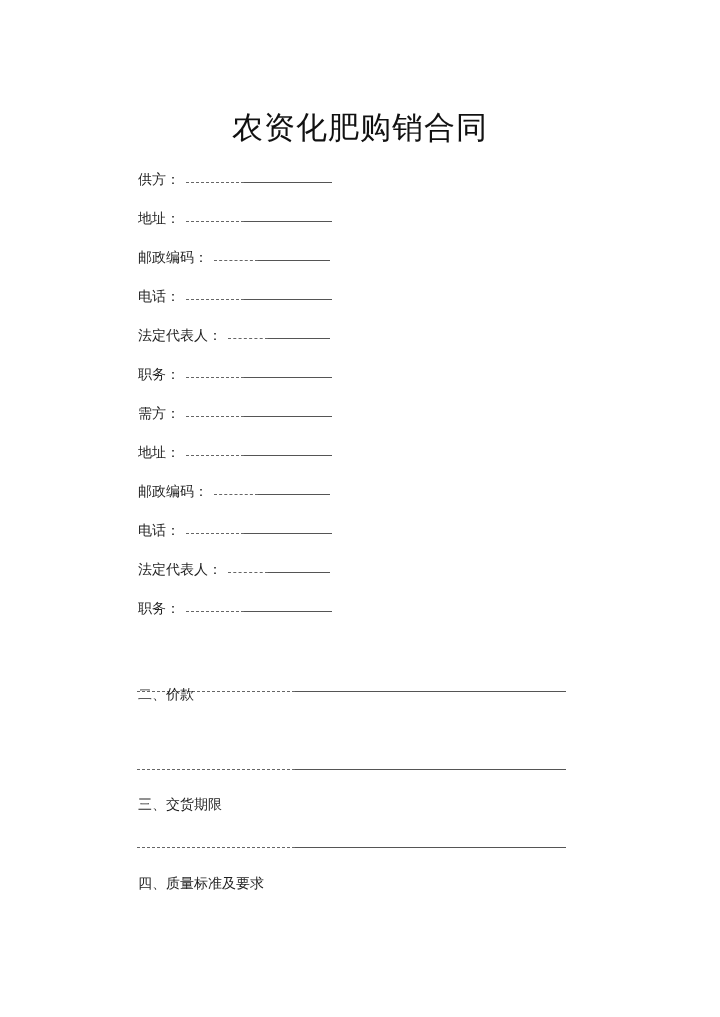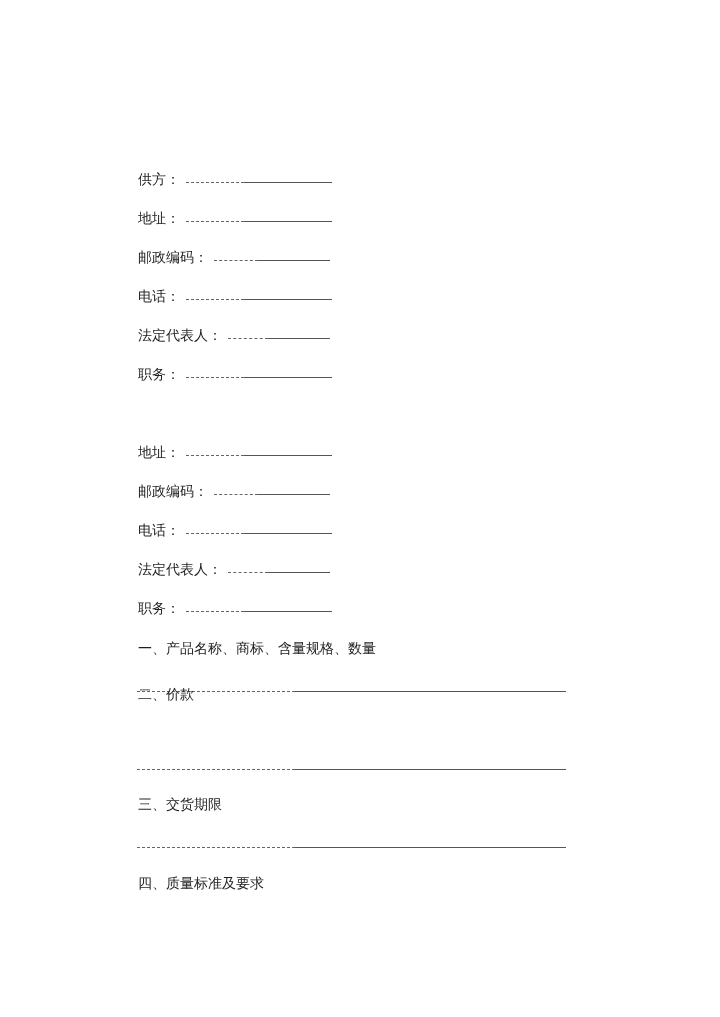--- a/index.html
+++ b/index.html
@@ -95,20 +95,21 @@
       right: 0;
       bottom: 4px;
       border-bottom: 1.4px solid #555;
     }
   </style>
 </head>
 <body>
 
 <div class="page">
 
+  <div class="title">农资化肥购销合同</div>
 
   <div class="field" style="top:168px;">
     <span class="label">供方：</span>
     <span class="blank" style="width:146px;">
         <span class="dash" style="width:58px;"></span>
         <span class="solid" style="left:58px;right:0;"></span>
       </span>
   </div>
   <div class="field" style="top:207px;">
     <span class="label">地址：</span>
@@ -139,20 +140,27 @@
       </span>
   </div>
   <div class="field" style="top:363px;">
     <span class="label">职务：</span>
     <span class="blank" style="width:146px;">
         <span class="dash" style="width:58px;"></span>
         <span class="solid" style="left:58px;right:0;"></span>
       </span>
   </div>
 
+  <div class="field" style="top:402px;">
+    <span class="label">需方：</span>
+    <span class="blank" style="width:146px;">
+        <span class="dash" style="width:58px;"></span>
+        <span class="solid" style="left:58px;right:0;"></span>
+      </span>
+  </div>
   <div class="field" style="top:441px;">
     <span class="label">地址：</span>
     <span class="blank" style="width:146px;">
         <span class="dash" style="width:58px;"></span>
         <span class="solid" style="left:58px;right:0;"></span>
       </span>
   </div>
   <div class="field" style="top:480px;">
     <span class="label">邮政编码：</span>
     <span class="blank" style="width:116px;">
@@ -175,21 +183,20 @@
       </span>
   </div>
   <div class="field" style="top:597px;">
     <span class="label">职务：</span>
     <span class="blank" style="width:146px;">
         <span class="dash" style="width:58px;"></span>
         <span class="solid" style="left:58px;right:0;"></span>
       </span>
   </div>
 
-  <div class="section" style="top:638px;">一、产品名称、商标、含量规格、数量</div>
   <div class="long-blank" style="top:680px;">
       <span class="dash"></span>
       <span class="solid"></span>
     </div>
 
   <div class="section" style="top:684px;">二、价款</div>
   <div class="long-blank" style="top:758px;">
       <span class="dash"></span>
       <span class="solid"></span>
     </div>

